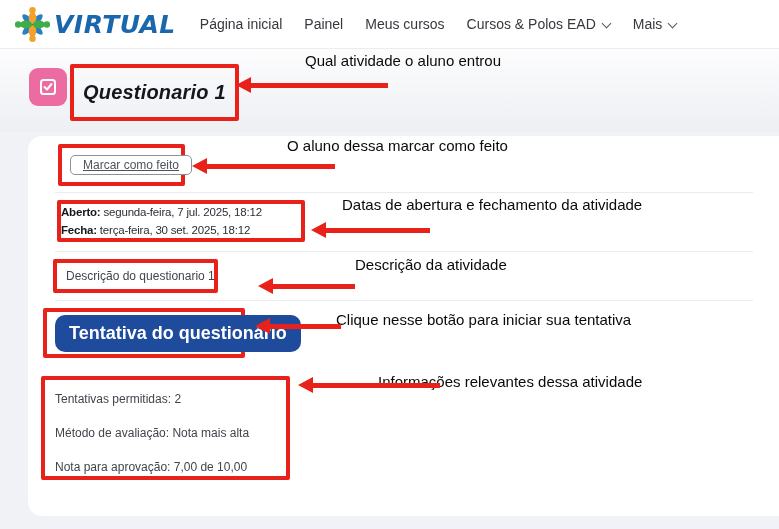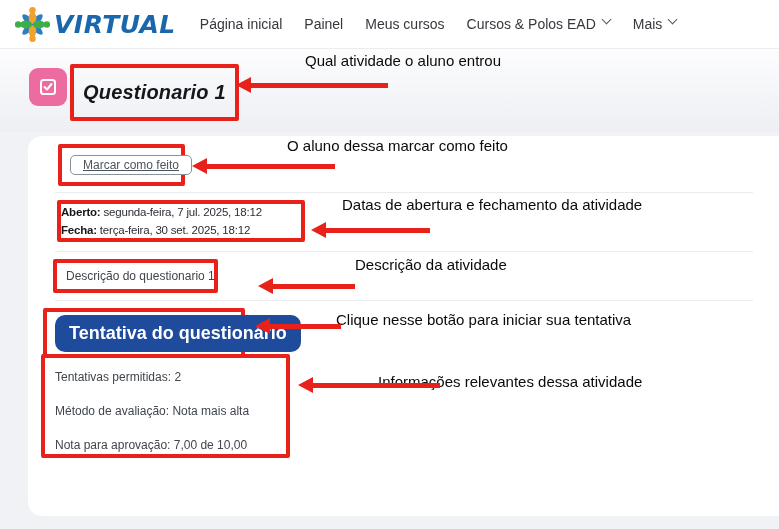--- a/index.html
+++ b/index.html
@@ -20,21 +20,21 @@
   }
   .brand { display: flex; align-items: center; gap: 3px; cursor: pointer; }
   .brand-text {
     font-family: "DejaVu Sans", sans-serif;
     font-style: italic; font-weight: bold; font-size: 25px;
     color: #1a67ad; letter-spacing: 0.5px;
   }
   .nav-links { display: flex; align-items: center; gap: 22px; margin-left: 24px; }
   .nav-link {
     font-size: 14px; color: #35383d; cursor: pointer; white-space: nowrap;
-    display: flex; align-items: flex-start; gap: 6px;
+    display: flex; align-items: center; gap: 6px;
   }
   .chev { width: 9px; height: 9px; display: inline-block; position: relative; top: -2px; }
   .chev::after {
     content: ""; position: absolute; left: 1px; top: 2px;
     width: 6px; height: 6px;
     border-right: 1.6px solid #55595f; border-bottom: 1.6px solid #55595f;
     transform: rotate(45deg);
   }
 
   
@@ -204,21 +204,21 @@
 
   <div class="redbox" style="left:15px; top:172px; width:202px; height:50px;">
     <button class="primary-btn">Tentativa do questionário</button>
   </div>
   <span class="annotation" style="left:308px; top:175px;">Clique nesse botão para iniciar sua tentativa</span>
   <span class="arrow" style="left:227px; top:181px; width:86px;">
     <span class="head"></span>
       <span class="shaft"></span>
   </span>
 
-  <div class="redbox" style="left:13px; top:218px; width:249px; height:104px; align-items:flex-start;">
+  <div class="redbox" style="left:13px; top:240px; width:249px; height:104px; align-items:flex-start;">
     <div class="info-block">
       <div class="info-line">Tentativas permitidas: 2</div>
       <div class="info-line">Método de avaliação: Nota mais alta</div>
       <div class="info-line">Nota para aprovação: 7,00 de 10,00</div>
     </div>
   </div>
   <span class="annotation" style="left:350px; top:237px;">Informações relevantes dessa atividade</span>
   <span class="arrow" style="left:270px; top:240px; width:142px;">
     <span class="head"></span>
       <span class="shaft"></span>

